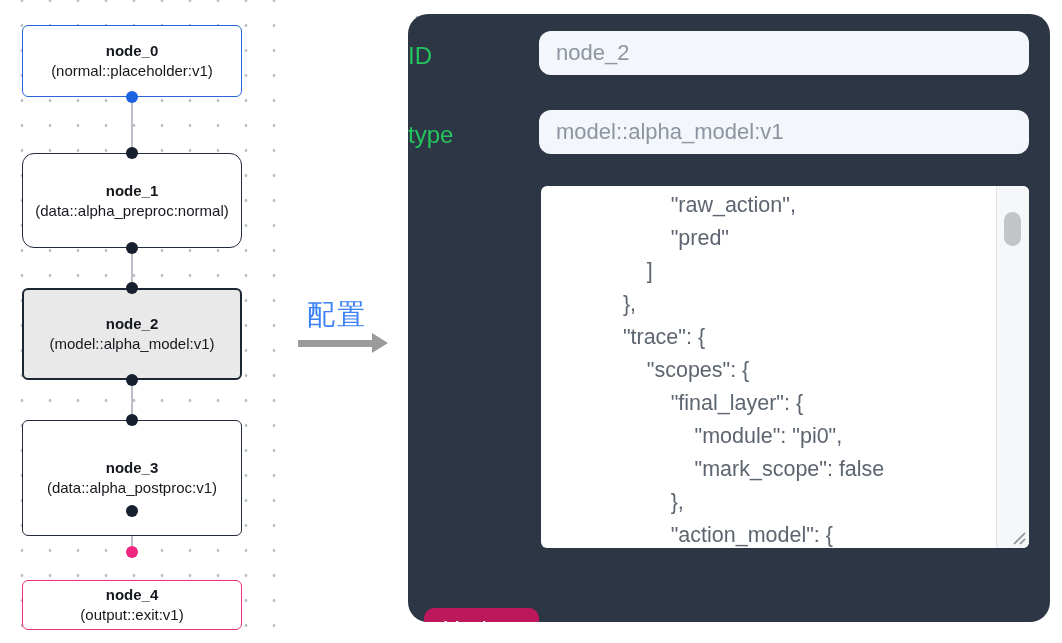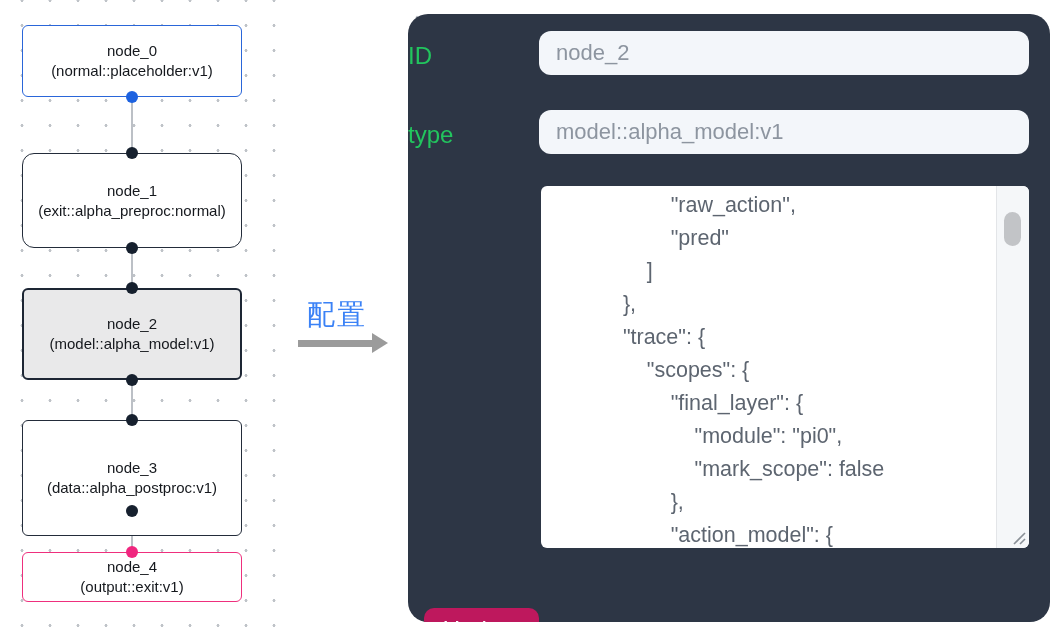--- a/index.html
+++ b/index.html
@@ -8,21 +8,21 @@
   .stage { position: relative; width: 1062px; height: 643px; background: #ffffff; }
 
   
   .flow-canvas { position: absolute; left: 0; top: 0; width: 280px; height: 643px;
     background-image: radial-gradient(circle, #bfc3c8 1.4px, transparent 1.6px);
     background-size: 28px 25px; background-position: 8px 13px; }
   .flow-node { position: absolute; left: 22px; width: 220px; background: #ffffff;
     border: 1.5px solid #232c3a; border-radius: 6px; display: flex; flex-direction: column;
     justify-content: center; align-items: center; text-align: center; padding: 2px 9px;
     color: #15181d; z-index: 2; }
-  .flow-node .t1 { font-size: 15px; line-height: 20px; font-weight: 400; }
+  .flow-node .t1 { font-size: 15px; line-height: 20px; font-weight: 700; }
   .flow-node .t2 { font-size: 15px; line-height: 20px; overflow-wrap: anywhere; word-break: break-all; }
   .node-input    { border-color: #2a66d9; }
   .node-selected { background: #e9e9ea; border-width: 2.5px; border-color: #1d2634; }
   .node-output   { border-color: #ee2f7d; }
   .edge { position: absolute; left: 131px; width: 2px; background: #bcc0c6; z-index: 1; }
   .port { position: absolute; left: 126px; width: 12px; height: 12px; border-radius: 50%;
     background: #16202e; z-index: 3; }
   .port-blue { background: #1d62e0; }
   .port-pink { background: #f0267f; }
 
@@ -72,34 +72,34 @@
     <div class="edge" style="top:380px;height:42px;"></div>
     <div class="edge" style="top:511px;height:43px;"></div>
 
     <div class="flow-node node-input" style="top:25px;height:72px;">
       <div class="t1">node_0</div>
       <div class="t2">(normal::placeholder:v1)</div>
     </div>
 
     <div class="flow-node" style="top:153px;height:95px;border-radius:12px;">
       <div class="t1">node_1</div>
-      <div class="t2">(exit::alpha_preproc:normal)</div>
+      <div class="t2">(data::alpha_preproc:normal)</div>
     </div>
 
     <div class="flow-node node-selected" style="top:288px;height:92px;">
       <div class="t1">node_2</div>
       <div class="t2">(model::alpha_model:v1)</div>
     </div>
 
     <div class="flow-node" style="top:420px;height:116px;">
       <div class="t1">node_3</div>
       <div class="t2">(data::alpha_postproc:v1)</div>
     </div>
 
-    <div class="flow-node node-output" style="top:552px;height:50px;">
+    <div class="flow-node node-output" style="top:580px;height:50px;">
       <div class="t1">node_4</div>
       <div class="t2">(output::exit:v1)</div>
     </div>
 
     <div class="port port-blue" style="top:91px;"></div>
     <div class="port" style="top:147px;"></div>
     <div class="port" style="top:242px;"></div>
     <div class="port" style="top:282px;"></div>
     <div class="port" style="top:374px;"></div>
     <div class="port" style="top:414px;"></div>

